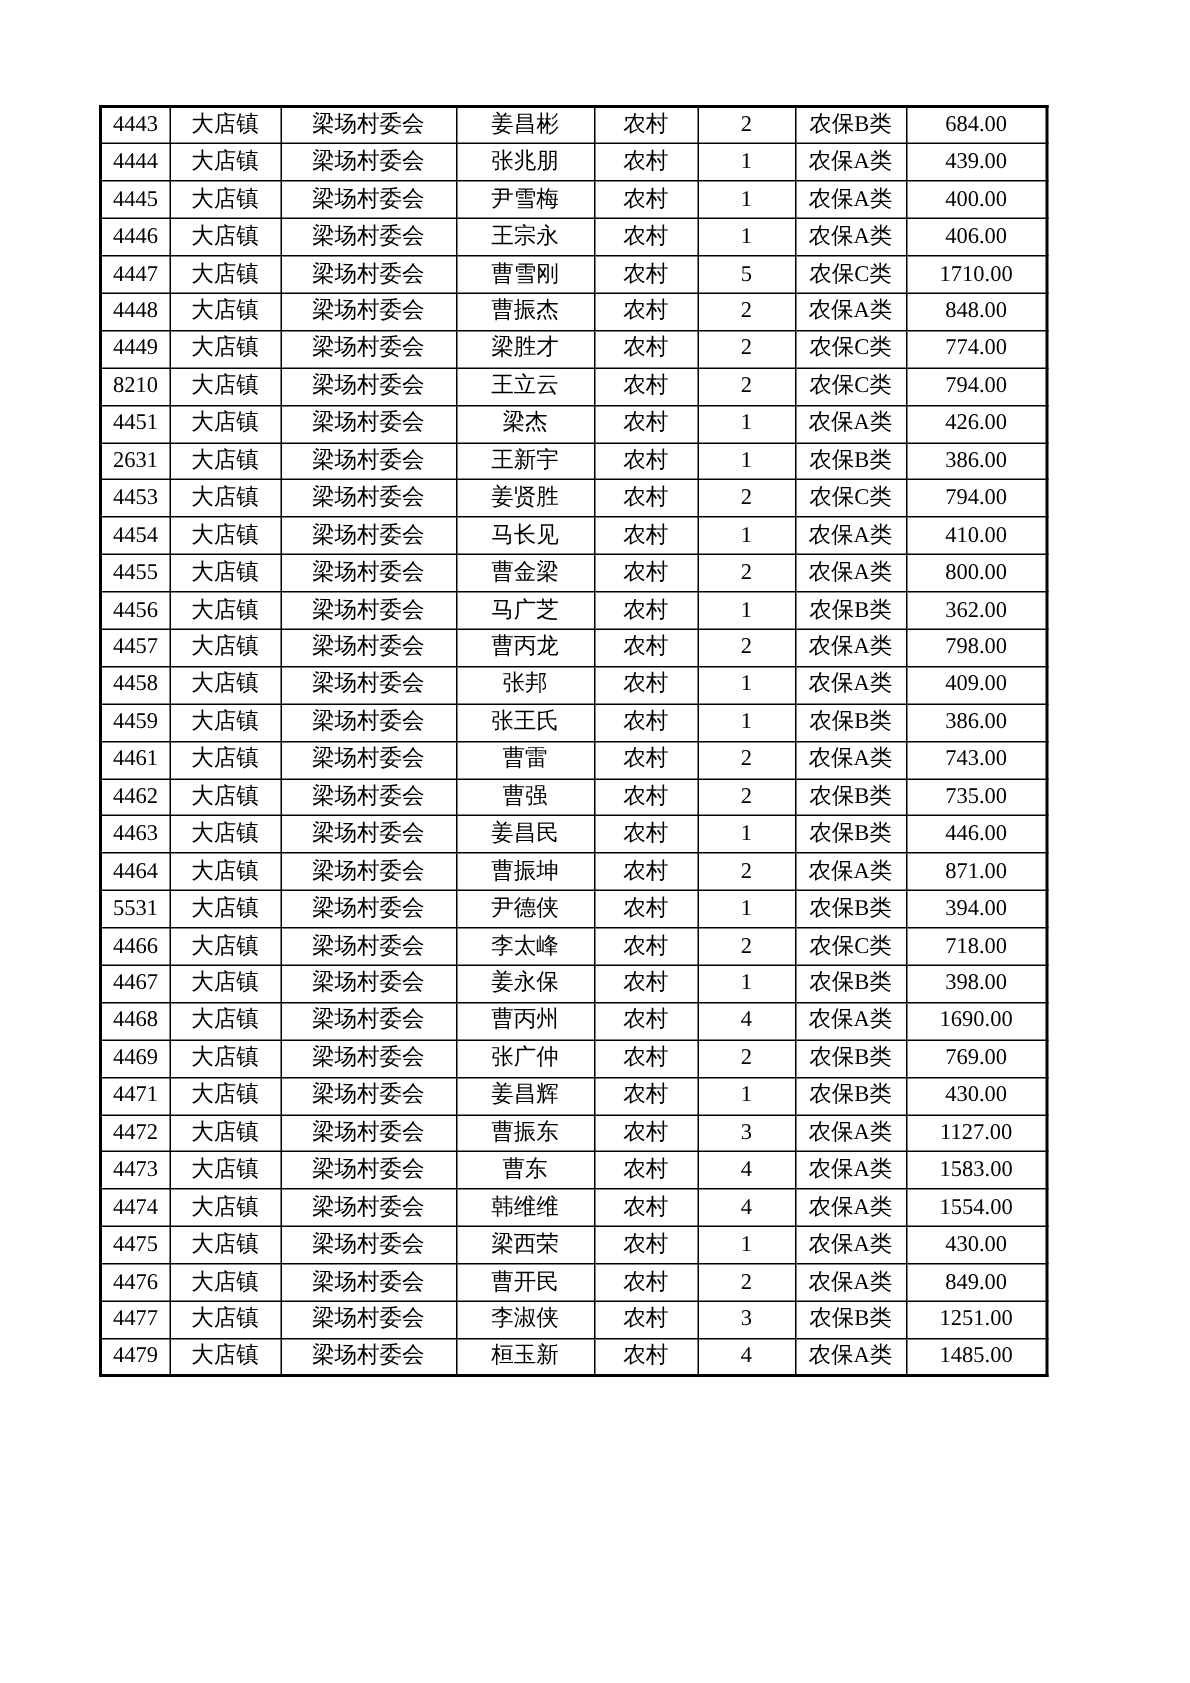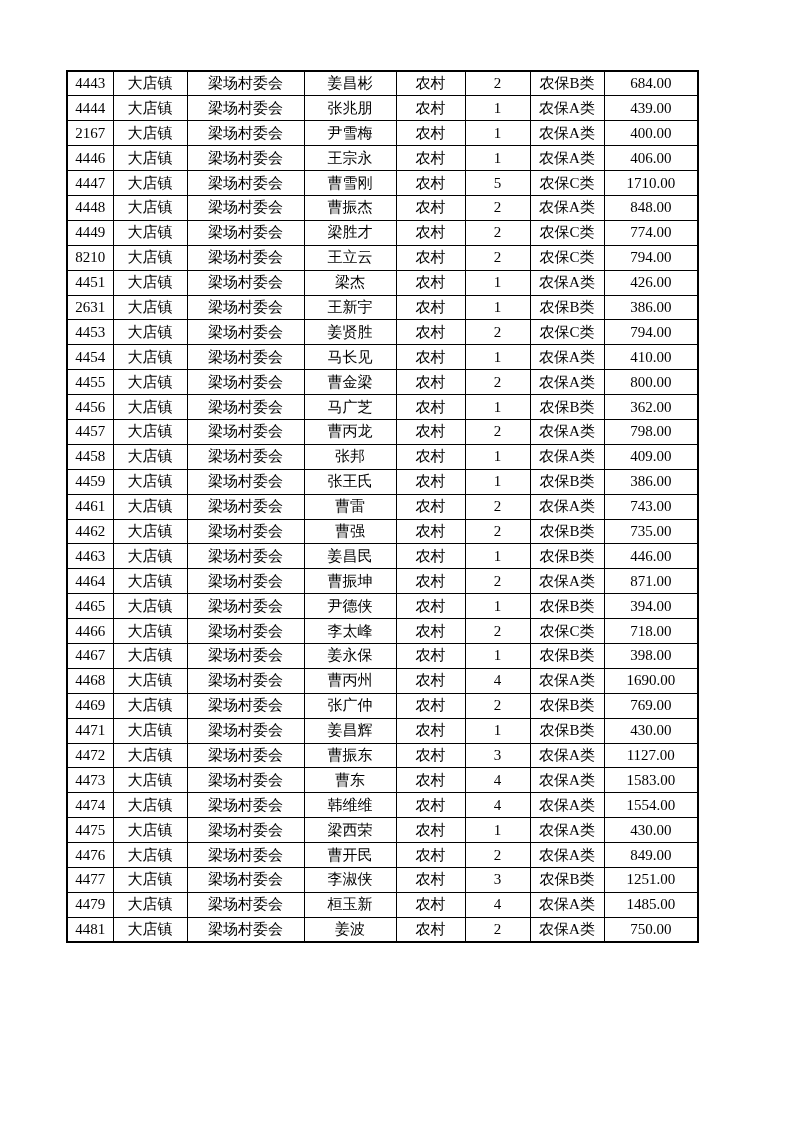--- a/index.html
+++ b/index.html
@@ -76,21 +76,21 @@
           <td>4444</td>
           <td>大店镇</td>
           <td>梁场村委会</td>
           <td>张兆朋</td>
           <td>农村</td>
           <td>1</td>
           <td>农保A类</td>
           <td>439.00</td>
         </tr>
         <tr>
-          <td>2167</td>
+          <td>4445</td>
           <td>大店镇</td>
           <td>梁场村委会</td>
           <td>尹雪梅</td>
           <td>农村</td>
           <td>1</td>
           <td>农保A类</td>
           <td>400.00</td>
         </tr>
         <tr>
           <td>4446</td>
@@ -266,21 +266,21 @@
           <td>4464</td>
           <td>大店镇</td>
           <td>梁场村委会</td>
           <td>曹振坤</td>
           <td>农村</td>
           <td>2</td>
           <td>农保A类</td>
           <td>871.00</td>
         </tr>
         <tr>
-          <td>4465</td>
+          <td>5531</td>
           <td>大店镇</td>
           <td>梁场村委会</td>
           <td>尹德侠</td>
           <td>农村</td>
           <td>1</td>
           <td>农保B类</td>
           <td>394.00</td>
         </tr>
         <tr>
           <td>4466</td>
@@ -394,26 +394,16 @@
         </tr>
         <tr>
           <td>4479</td>
           <td>大店镇</td>
           <td>梁场村委会</td>
           <td>桓玉新</td>
           <td>农村</td>
           <td>4</td>
           <td>农保A类</td>
           <td>1485.00</td>
-        </tr>
-        <tr>
-          <td>4481</td>
-          <td>大店镇</td>
-          <td>梁场村委会</td>
-          <td>姜波</td>
-          <td>农村</td>
-          <td>2</td>
-          <td>农保A类</td>
-          <td>750.00</td>
         </tr>
       </tbody>
   </table>
 </div>
 
 </body></html>

